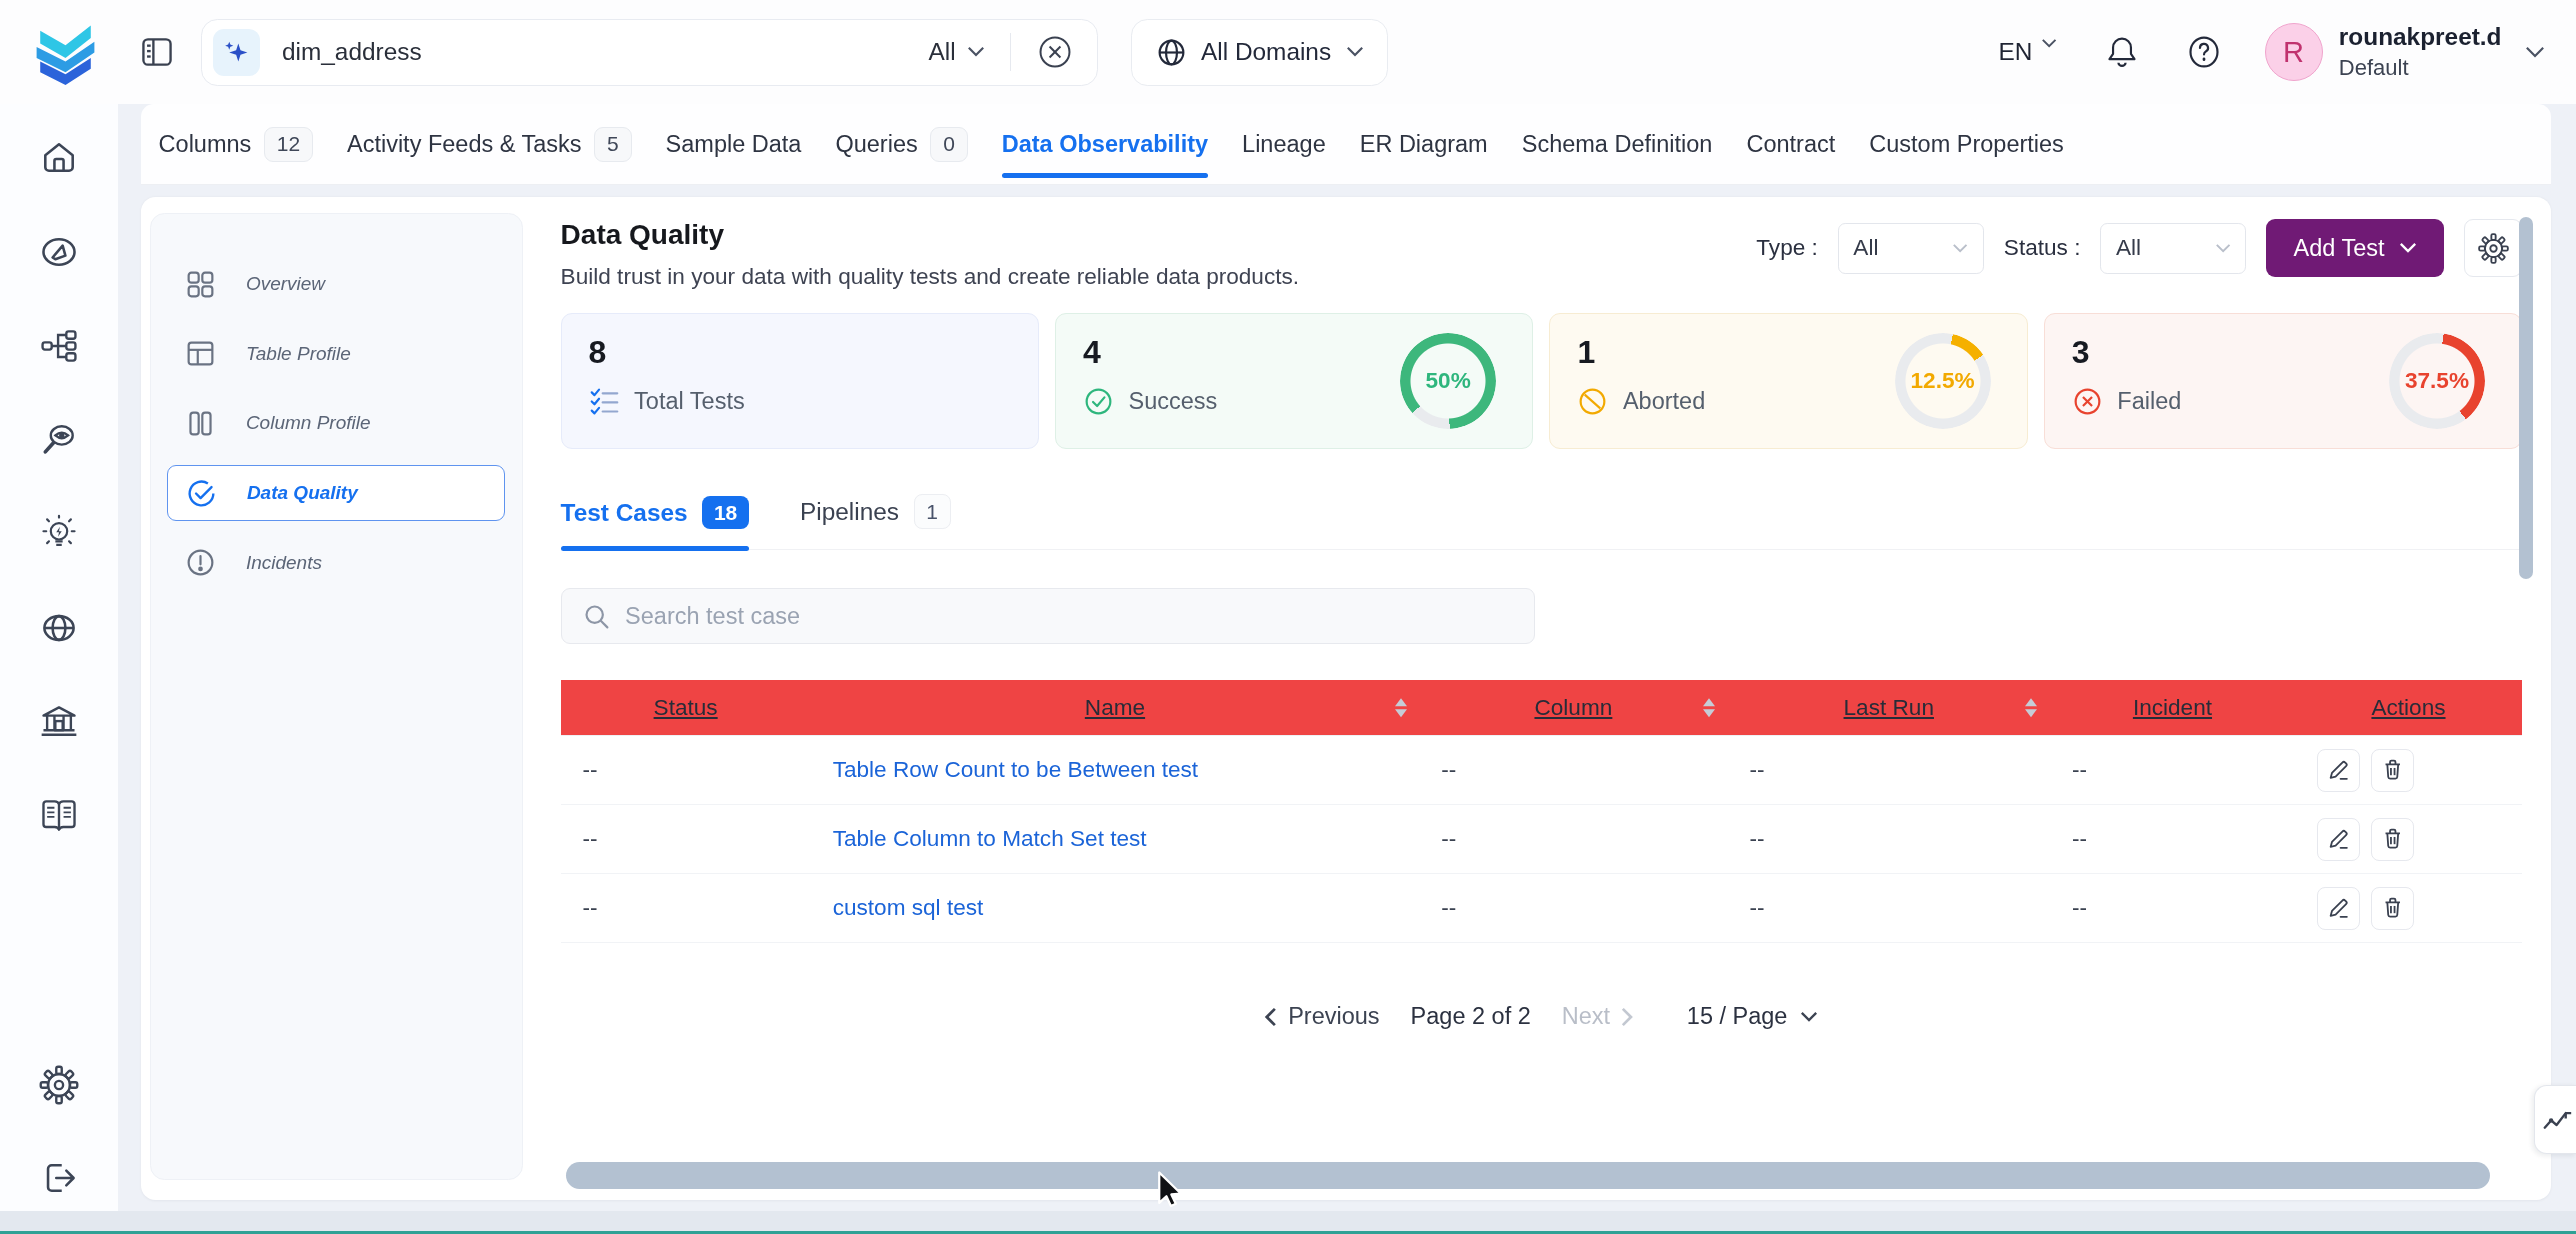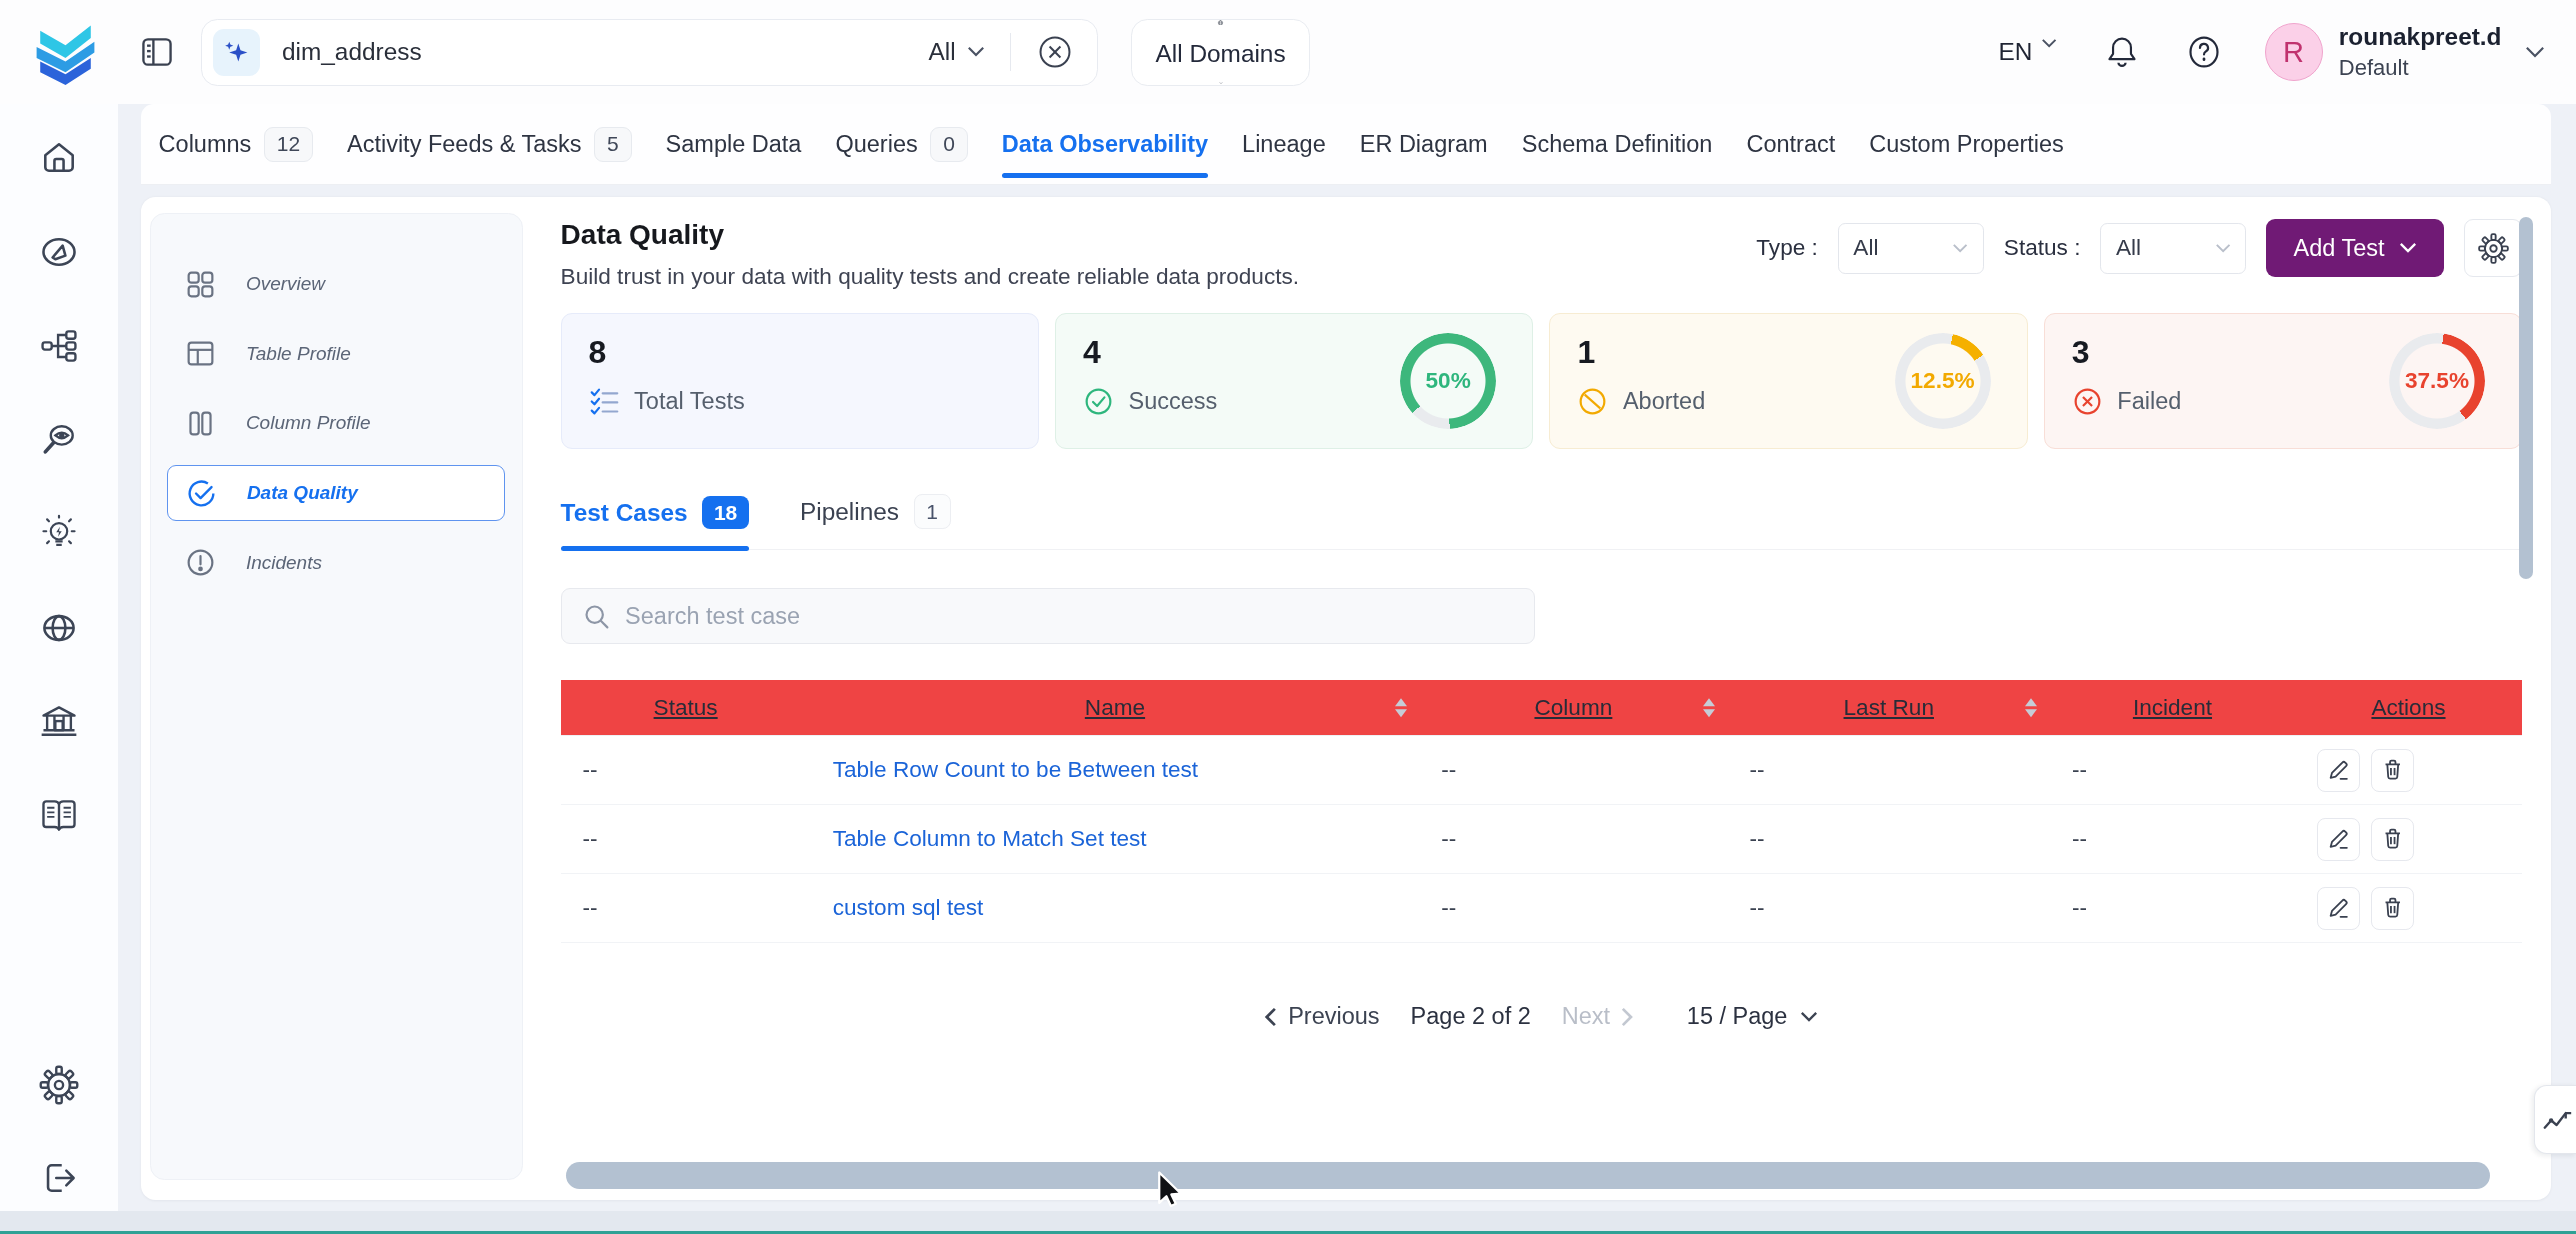--- a/index.html
+++ b/index.html
@@ -21,21 +21,21 @@
     margin-left:25px; width:897px; height:67px; border:0.9px solid #e8ebf1;
     border-radius:16.3px; background:#fff; display:flex; align-items:center; padding:0 23.5px 0 11px;
   }
   .spark-box { width:47px; height:47px; border-radius:11px; background:#e7f3fc; display:flex; align-items:center; justify-content:center; }
   .gsearch-value { margin-left:22px; font-size:24.4px; color:#2a2f3a; }
   .gsearch-right { margin-left:auto; display:flex; align-items:center; }
   .gsearch-scope { display:flex; align-items:center; gap:11px; font-size:24.4px; color:#2a2f3a; cursor:pointer; }
   .gsearch-divider { width:0.9px; height:38px; background:#e6e9ef; margin:0 25px; }
   .domains {
     margin-left:33px; height:67px; border:0.9px solid #e9ecf1; border-radius:16.3px; background:#fff;
-    display:flex; align-items:center; gap:14.5px; padding:0 23.5px; font-size:24.4px; color:#23293a; cursor:pointer;flex-direction:column;
+    display:flex; align-items:center; gap:14.5px; padding:0 23.5px; font-size:24.4px; color:#23293a; cursor:pointer;
   }
   .top-right { margin-left:auto; display:flex; align-items:center; margin-right:31px; }
   .lang { display:flex; align-items:flex-start; gap:9px; font-size:24.4px; color:#1f2433; cursor:pointer; }
   .icon-btn { margin-left:47px; cursor:pointer; }
   .user { display:flex; align-items:center; margin-left:43px; cursor:pointer; }
   .avatar {
     width:58px; height:58px; border-radius:50%; background:#fbd0e8; border:1.8px solid #f0a4cd;
     display:flex; align-items:center; justify-content:center; font-size:29px; color:#c0326e;
   }
   .user-meta { margin-left:16.3px; }

